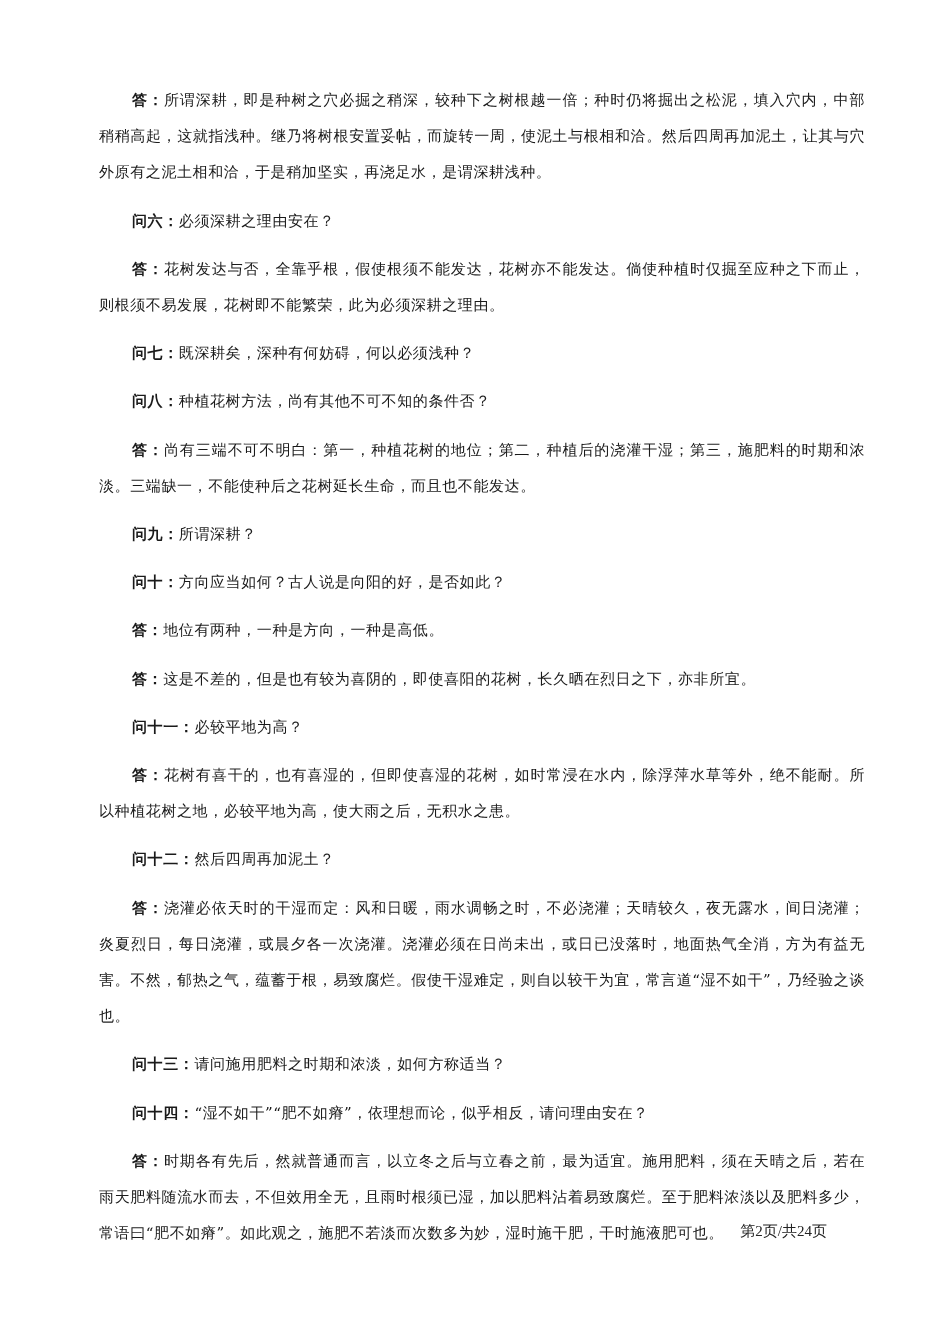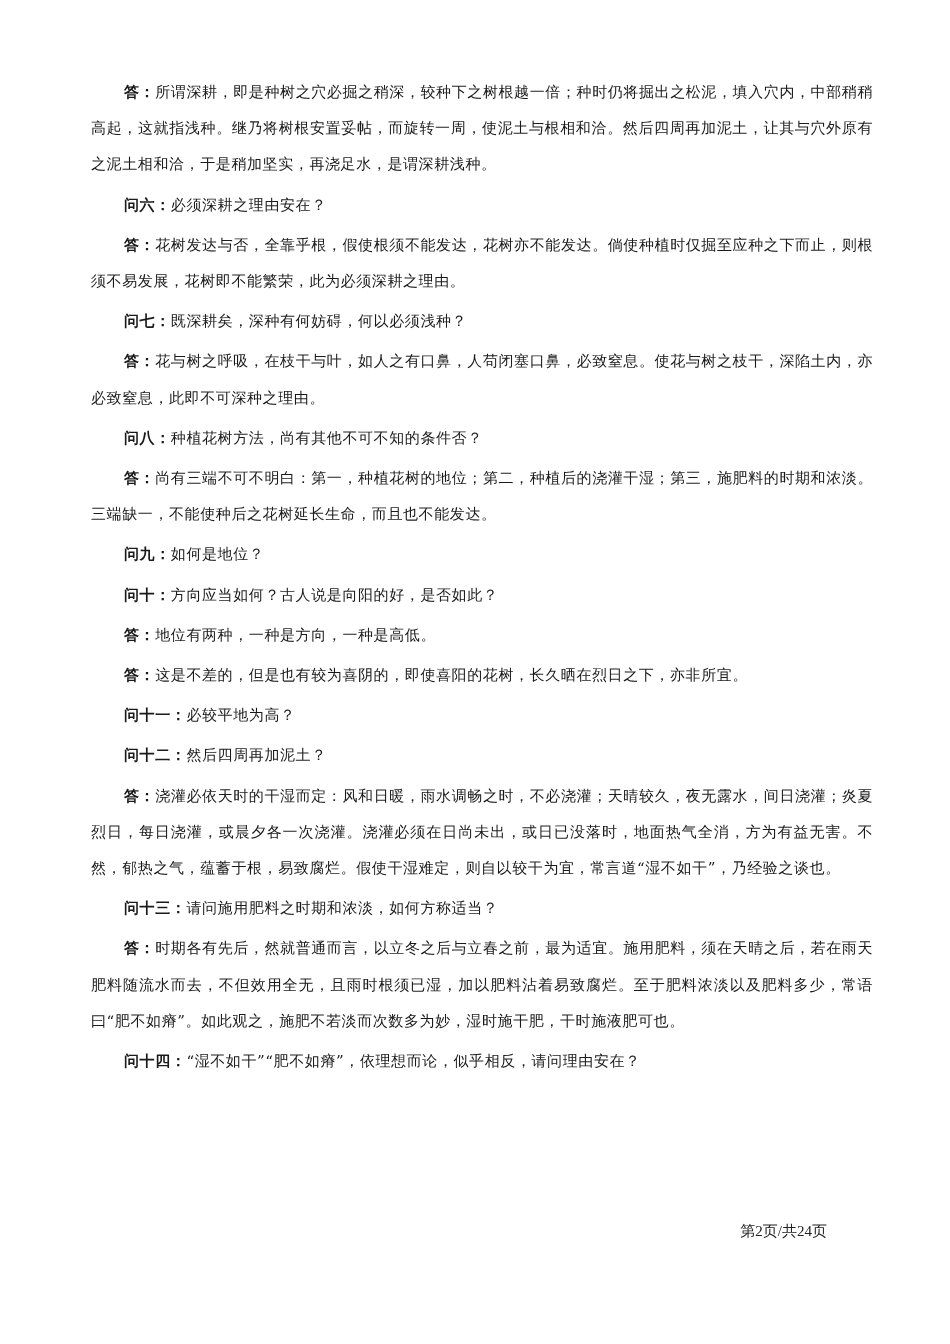--- a/index.html
+++ b/index.html
@@ -1,40 +1,40 @@
 <!DOCTYPE html>
 <html><head>
 <meta charset="utf-8">
 <style>
   html, body { margin: 0; padding: 0; background: #ffffff; }
   body { width: 950px; height: 1344px; position: relative; overflow: hidden;
          font-family: "DejaVu Serif", "Liberation Serif", serif; color: #1a1a1a; }
   .page { position: absolute; left: 87px; top: 70px; width: 790px; }
-  .para { font-size: 15px; line-height: 36.2px; margin: 4px; text-indent: 33px;
+  .para { font-size: 15px; line-height: 36.2px; margin: 12px; text-indent: 33px;
           text-align: justify; letter-spacing: 0.6px; }
   .lbl { font-weight: bold; }
   .footer { position: absolute; top: 1222px; left: 0; width: 827px; text-align: right;
             font-family: "Liberation Serif", "DejaVu Serif", serif; font-size: 15px; color: #222; }
 </style>
 </head>
 <body>
 
 <div class="page">
   <p class="para"><span class="lbl">答：</span><span>所谓深耕，即是种树之穴必掘之稍深，较种下之树根越一倍；种时仍将掘出之松泥，填入穴内，中部稍稍高起，这就指浅种。继乃将树根安置妥帖，而旋转一周，使泥土与根相和洽。然后四周再加泥土，让其与穴外原有之泥土相和洽，于是稍加坚实，再浇足水，是谓深耕浅种。</span></p>
   <p class="para"><span class="lbl">问六：</span><span>必须深耕之理由安在？</span></p>
   <p class="para"><span class="lbl">答：</span><span>花树发达与否，全靠乎根，假使根须不能发达，花树亦不能发达。倘使种植时仅掘至应种之下而止，则根须不易发展，花树即不能繁荣，此为必须深耕之理由。</span></p>
   <p class="para"><span class="lbl">问七：</span><span>既深耕矣，深种有何妨碍，何以必须浅种？</span></p>
-  <p class="para"><span class="lbl">答：</span><span>花与树之呼吸，在枝干与叶，如人之有口鼻，人苟闭塞口鼻，必致窒息。使花与树之枝干，深陷土内，亦必致窒息，此即不可深种之理由。</span></p>
   <p class="para"><span class="lbl">问八：</span><span>种植花树方法，尚有其他不可不知的条件否？</span></p>
   <p class="para"><span class="lbl">答：</span><span>尚有三端不可不明白：第一，种植花树的地位；第二，种植后的浇灌干湿；第三，施肥料的时期和浓淡。三端缺一，不能使种后之花树延长生命，而且也不能发达。</span></p>
-  <p class="para"><span class="lbl">问九：</span><span>如何是地位？</span></p>
+  <p class="para"><span class="lbl">问九：</span><span>所谓深耕？</span></p>
   <p class="para"><span class="lbl">问十：</span><span>方向应当如何？古人说是向阳的好，是否如此？</span></p>
   <p class="para"><span class="lbl">答：</span><span>地位有两种，一种是方向，一种是高低。</span></p>
   <p class="para"><span class="lbl">答：</span><span>这是不差的，但是也有较为喜阴的，即使喜阳的花树，长久晒在烈日之下，亦非所宜。</span></p>
   <p class="para"><span class="lbl">问十一：</span><span>必较平地为高？</span></p>
+  <p class="para"><span class="lbl">答：</span><span>花树有喜干的，也有喜湿的，但即使喜湿的花树，如时常浸在水内，除浮萍水草等外，绝不能耐。所以种植花树之地，必较平地为高，使大雨之后，无积水之患。</span></p>
   <p class="para"><span class="lbl">问十二：</span><span>然后四周再加泥土？</span></p>
   <p class="para"><span class="lbl">答：</span><span>浇灌必依天时的干湿而定：风和日暖，雨水调畅之时，不必浇灌；天晴较久，夜无露水，间日浇灌；炎夏烈日，每日浇灌，或晨夕各一次浇灌。浇灌必须在日尚未出，或日已没落时，地面热气全消，方为有益无害。不然，郁热之气，蕴蓄于根，易致腐烂。假使干湿难定，则自以较干为宜，常言道“湿不如干”，乃经验之谈也。</span></p>
   <p class="para"><span class="lbl">问十三：</span><span>请问施用肥料之时期和浓淡，如何方称适当？</span></p>
+  <p class="para"><span class="lbl">问十四：</span><span>“湿不如干”“肥不如瘠”，依理想而论，似乎相反，请问理由安在？</span></p>
   <p class="para"><span class="lbl">答：</span><span>时期各有先后，然就普通而言，以立冬之后与立春之前，最为适宜。施用肥料，须在天晴之后，若在雨天肥料随流水而去，不但效用全无，且雨时根须已湿，加以肥料沾着易致腐烂。至于肥料浓淡以及肥料多少，常语曰“肥不如瘠”。如此观之，施肥不若淡而次数多为妙，湿时施干肥，干时施液肥可也。</span></p>
-  <p class="para"><span class="lbl">问十四：</span><span>“湿不如干”“肥不如瘠”，依理想而论，似乎相反，请问理由安在？</span></p>
 </div>
 
 <div class="footer">第2页/共24页</div>
 
 </body></html>

